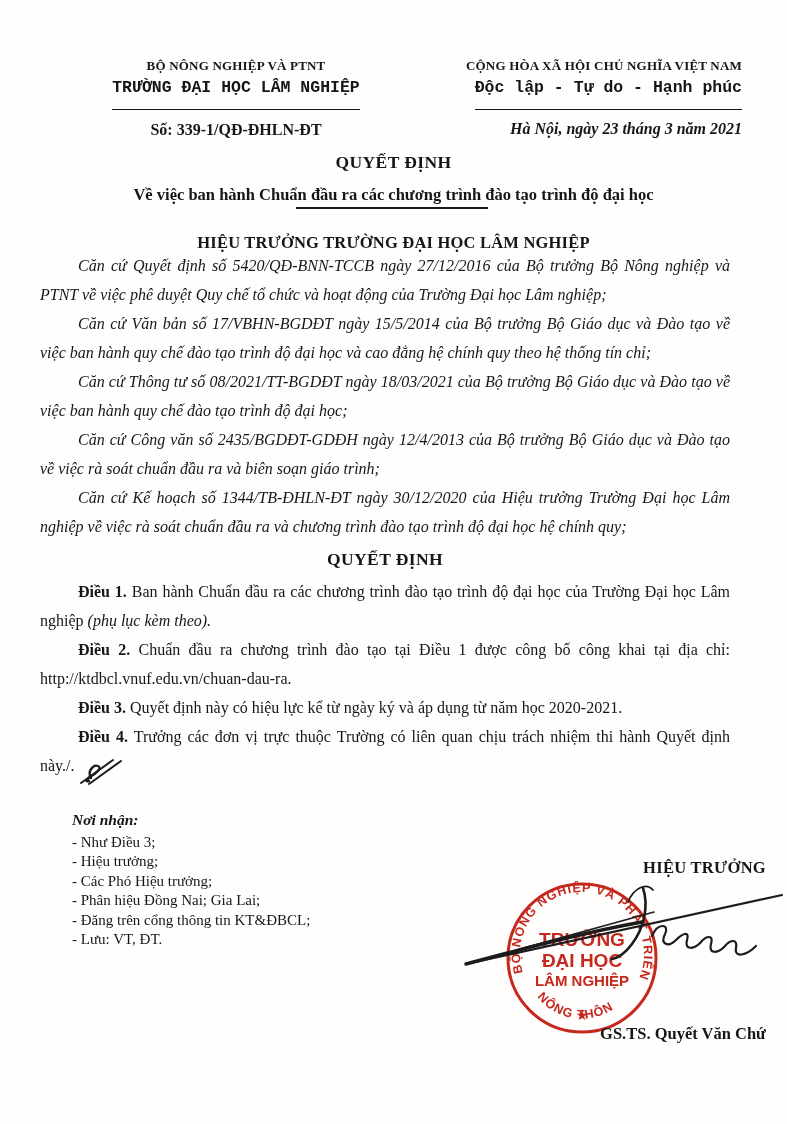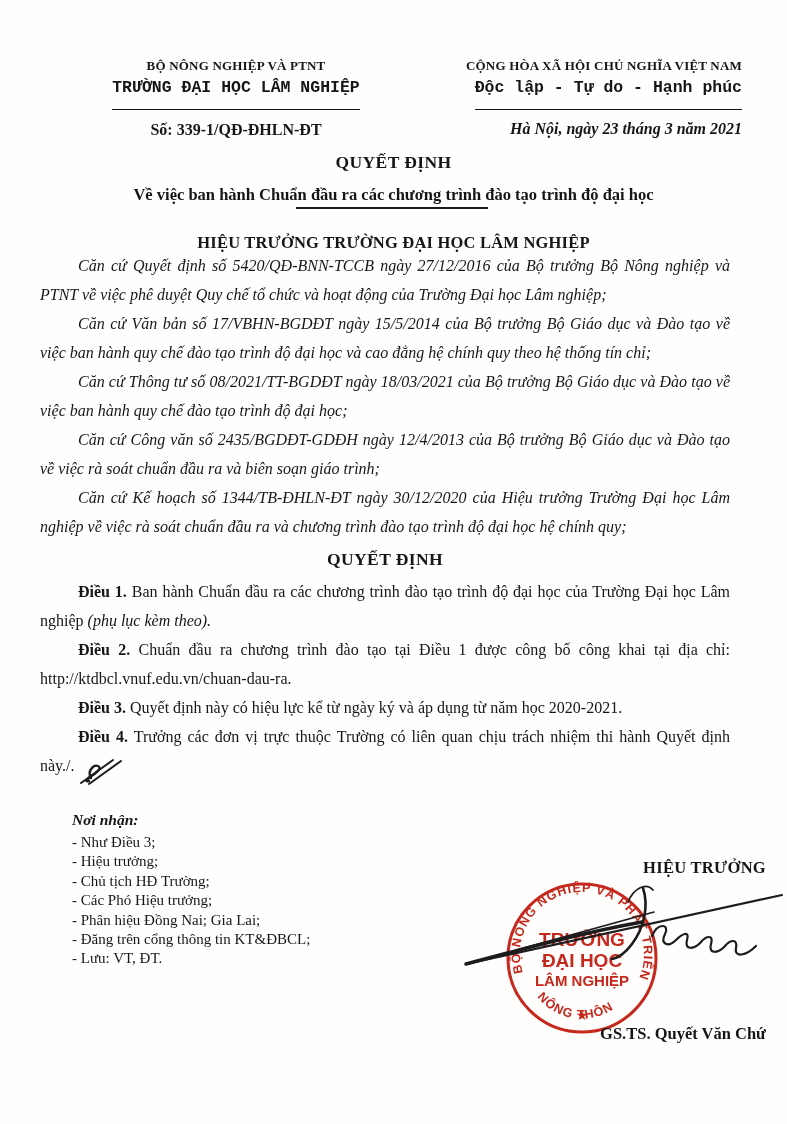--- a/index.html
+++ b/index.html
@@ -105,21 +105,20 @@
           <path class="paraph-stroke" stroke-width="2" d="M12,32 L44,9"></path>
         </svg></p>
     </div>
   </div>
 
   <div class="recipients">
     <div class="recipients-heading">Nơi nhận:</div>
     <ul>
       <li>- Như Điều 3;</li>
       <li>- Hiệu trưởng;</li>
-      <li>- Chủ tịch HĐ Trường;</li>
       <li>- Các Phó Hiệu trưởng;</li>
       <li>- Phân hiệu Đồng Nai; Gia Lai;</li>
       <li>- Đăng trên cổng thông tin KT&amp;ĐBCL;</li>
       <li>- Lưu: VT, ĐT.</li>
     </ul>
   </div>
 
   <div class="sig-block">
     <div class="sig-title">HIỆU TRƯỞNG</div>
 

